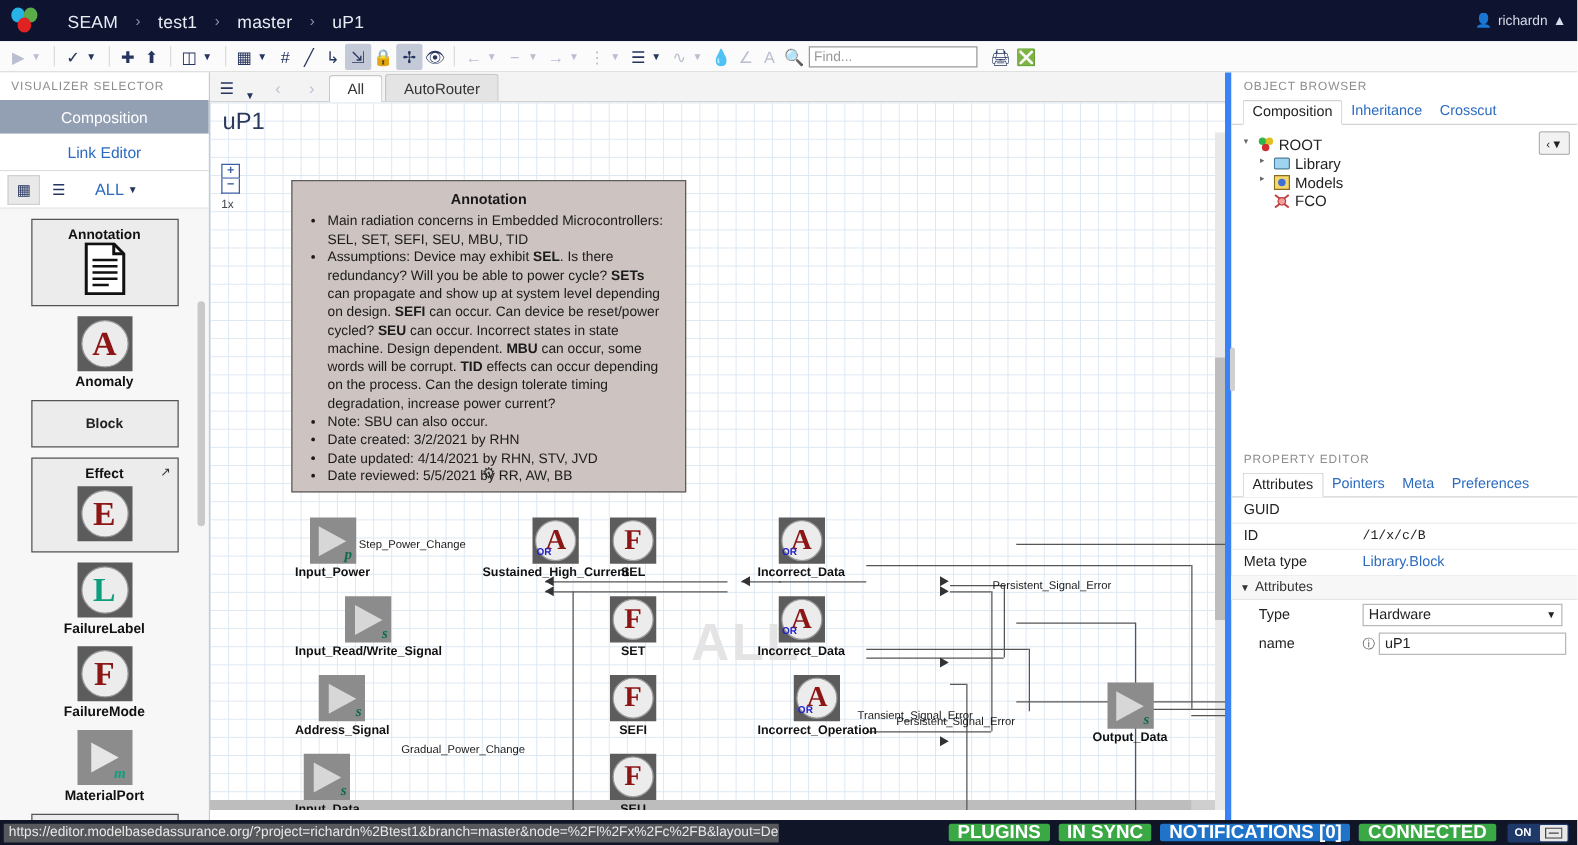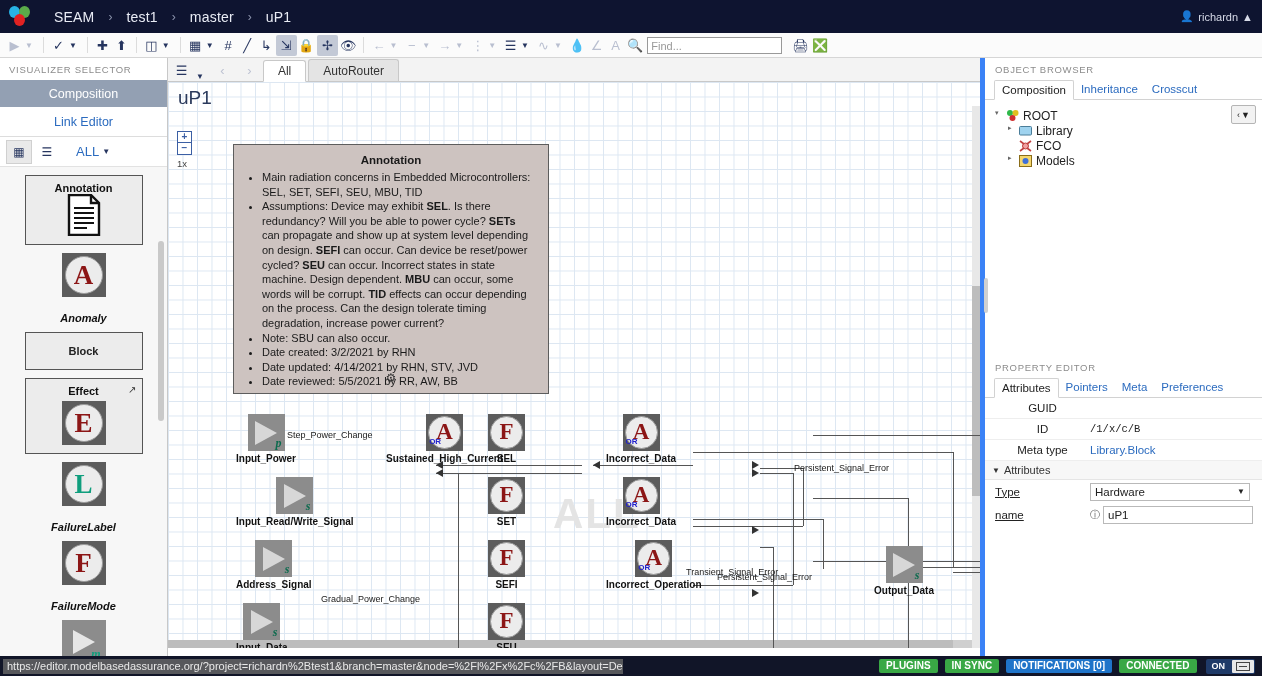--- a/index.html
+++ b/index.html
@@ -63,21 +63,21 @@
   .vtool.sel { background:#e9e9e9; border:1px solid #d0d0d0; }
   #vs-all { color:#2b6bbf; font-size:13px; margin-left:14px; }
   #palette { position:relative; height:510px; overflow:hidden; background:#f7f7f7;
              padding-top:8px;}
   .pitem { width:150px; margin:0 auto 8px auto; display:flex; flex-direction:column;
            align-items:center; }
   .pbox { width:118px; border:1.5px solid #555; background:#ececec;
           display:flex; flex-direction:column; align-items:center;
           padding:6px 0 8px 0; position:relative; }
   .plabel-in { font-size:11px; font-weight:bold; color:#111; }
-  .plabel-out { font-size:11px; font-weight:bold; color:#111; margin-top:15px;font-style:italic; }
+  .plabel-out { font-size:11px; font-weight:bold; color:#111; margin-top:3px; }
   .sq-icon { width:44px; height:44px; background:#5c5c5c;
              display:flex; align-items:center; justify-content:center; }
   .circ { width:38px; height:38px; border-radius:50%; background:#ececec;
           border:1px solid #9a9a9a; display:flex; align-items:center;
           justify-content:center; font-size:27px; font-weight:bold;
           font-family:"Liberation Serif", serif; line-height:1; }
   .red { color:#8c1616; } .green { color:#0f9e7d; }
   .docicon { width:34px; height:42px; }
   .extlink { position:absolute; right:5px; top:5px; font-size:10px; color:#333; }
   .plainbox { width:118px; height:38px; border:1.5px solid #555; background:#ececec;
@@ -179,45 +179,45 @@
   .tarrow { width:10px; font-size:7px; color:#666; }
   .ticon { width:15px; height:13px; margin-right:3px; display:flex;
            align-items:center; justify-content:center; }
   #filterbtn { position:absolute; right:6px; top:5px; width:25px; height:19px;
                border:1px solid #b5b5b5; background:#f2f2f2; border-radius:2px;
                display:flex; align-items:center; justify-content:center;
                font-size:9px; color:#222; gap:1px;}
   #proped { position:absolute; left:0; top:298px; width:281px; }
   .prow { display:flex; align-items:center; height:21px; font-size:11.5px;
           border-bottom:1px solid #eee; }
-  .pk { width:105px; padding-left:10px; color:#222;text-align:center; }
+  .pk { width:105px; padding-left:10px; color:#222; }
   .pv { color:#222; }
   .mono { font-family:"Liberation Mono", monospace; font-size:10.5px; }
   .link { color:#2b6bbf; }
   .sectrow { height:19px; display:flex; align-items:center; padding-left:7px;
              font-size:11px; color:#333; background:#f7f7f7;
              border-bottom:1px solid #e5e5e5; }
   .prow2 { display:flex; align-items:center; height:23px; font-size:11.5px; }
-  .pk2 { width:105px; padding-left:10px;text-decoration:underline; }
+  .pk2 { width:105px; padding-left:22px; }
   .sel-in { width:160px; height:18px; border:1px solid #b9b9b9; background:#fff;
             font-size:11.5px; padding:0 4px; display:flex; align-items:center;
             justify-content:space-between; }
   .txt-in { width:150px; height:18px; border:1px solid #b9b9b9; background:#fff;
             font-size:11.5px; padding:0 4px; display:flex; align-items:center; }
   .resetico { font-size:10px; color:#555; margin-right:3px; }
   #rightsplit { position:absolute; left:-1px; top:220px; width:4px; height:35px;
                 background:#d0d0d0; border-radius:2px; }
 
   
   #status { position:absolute; left:0; bottom:0; width:1262px; height:20px;
             background:#111528; display:flex; align-items:center; }
   #url { background:#57585c; color:#e8e8e8; font-size:11px; height:15px;
          line-height:15px; padding:0 4px; margin-left:3px; max-width:620px;
          overflow:hidden; white-space:nowrap; }
-  .badge { font-size:10px; font-weight:bold; color:#fff; height:14px;
+  .badge { font-size:15px; font-weight:bold; color:#fff; height:14px;
            line-height:14px; padding:0 7px; border-radius:2px; margin-left:7px; }
   .bg-green { background:#39a845; } .bg-blue { background:#1f74c9; }
   #toggle { margin-left:9px; margin-right:7px; height:15px; display:flex;
             align-items:center; background:#1f3a68; border-radius:2px; }
   #toggle .on { font-size:9px; font-weight:bold; color:#fff; padding:0 6px; }
   #toggle .knob { width:22px; height:13px; background:#e8e8e8; margin:1px;
                   border-radius:1px; display:flex; align-items:center;
                   justify-content:center; }
 </style>
 </head>
@@ -605,38 +605,38 @@
     <div class="trow" style="padding-left:13px">
       <span class="tarrow">▸</span>
       <span class="ticon">
         <svg width="13" height="11" viewBox="0 0 13 11">
             <rect x="0.5" y="1.5" width="12" height="8.5" rx="1" fill="#9fd3ef" stroke="#4a7d99"></rect>
           </svg>
       </span>
       <span>Library</span>
     </div>
     <div class="trow" style="padding-left:13px">
+      <span class="tarrow">▸</span>
+      <span class="ticon">
+        <svg width="13" height="12" viewBox="0 0 13 12">
+          <rect x="0.5" y="0.5" width="12" height="11" fill="#f5d76e" stroke="#8a6d1a"></rect>
+          <circle cx="6.5" cy="6" r="3" fill="#3f6fd8"></circle>
+        </svg>
+      </span>
+      <span>Models</span>
+    </div>
+    <div class="trow" style="padding-left:13px">
       <span class="tarrow"></span>
       <span class="ticon">
         <svg width="13" height="12" viewBox="0 0 13 12">
           <circle cx="6.5" cy="6" r="3" fill="#f0a0a0" stroke="#c04040"></circle>
           <path d="M1 1 L5 4 M12 1 L8 4 M1 11 L5 8 M12 11 L8 8" stroke="#c04040" stroke-width="1.6"></path>
         </svg>
       </span>
       <span>FCO</span>
-    </div>
-    <div class="trow" style="padding-left:13px">
-      <span class="tarrow">▸</span>
-      <span class="ticon">
-        <svg width="13" height="12" viewBox="0 0 13 12">
-          <rect x="0.5" y="0.5" width="12" height="11" fill="#f5d76e" stroke="#8a6d1a"></rect>
-          <circle cx="6.5" cy="6" r="3" fill="#3f6fd8"></circle>
-        </svg>
-      </span>
-      <span>Models</span>
     </div>
   </div>
 
   <div id="proped">
     <div class="pnl-title">PROPERTY EDITOR</div>
     <div class="tabrow">
       <span class="ptab active">Attributes</span>
       <span class="ptab">Pointers</span>
       <span class="ptab">Meta</span>
       <span class="ptab">Preferences</span>

